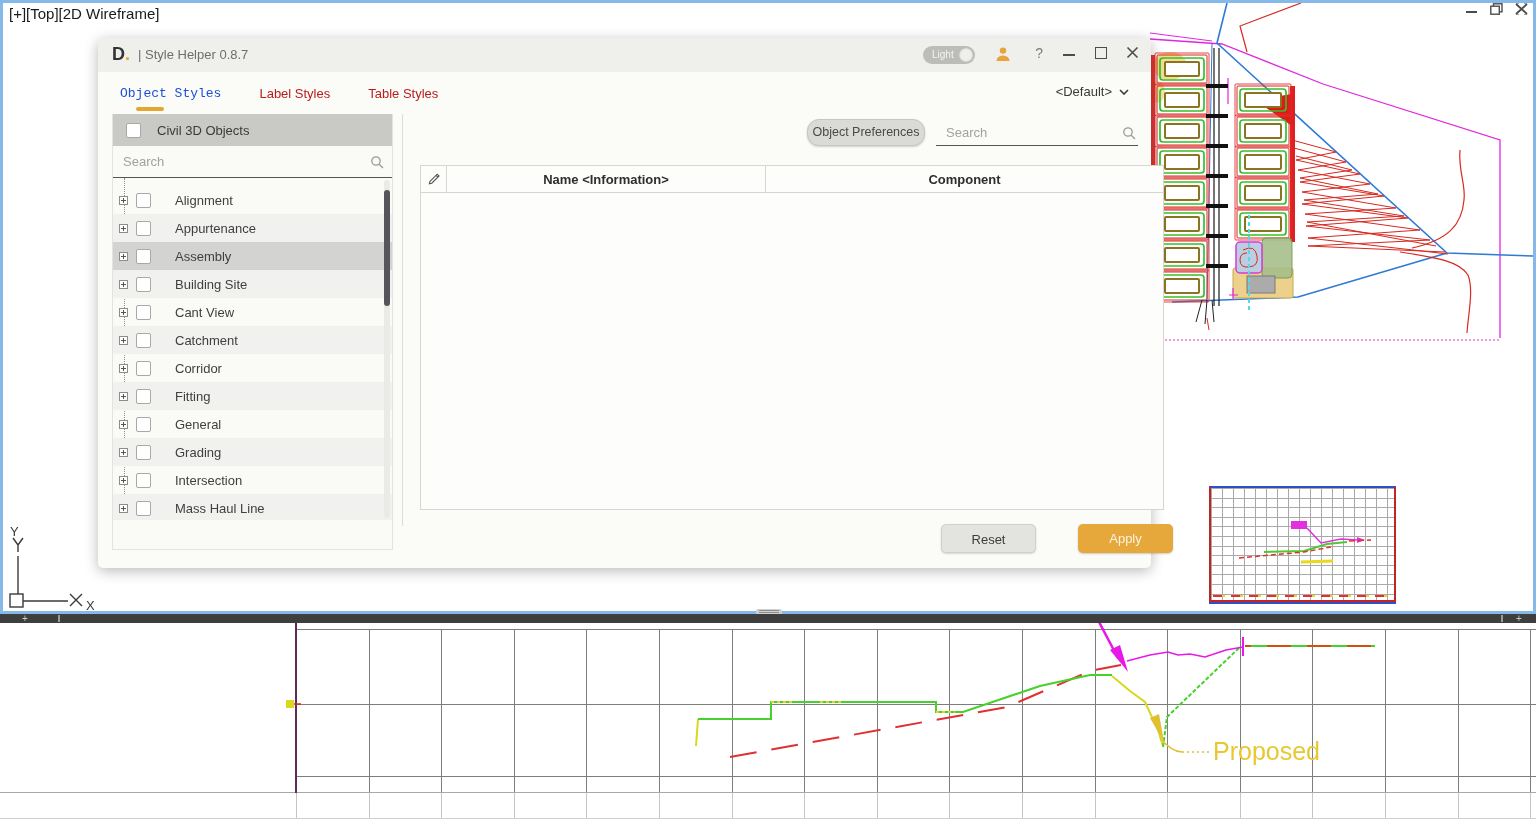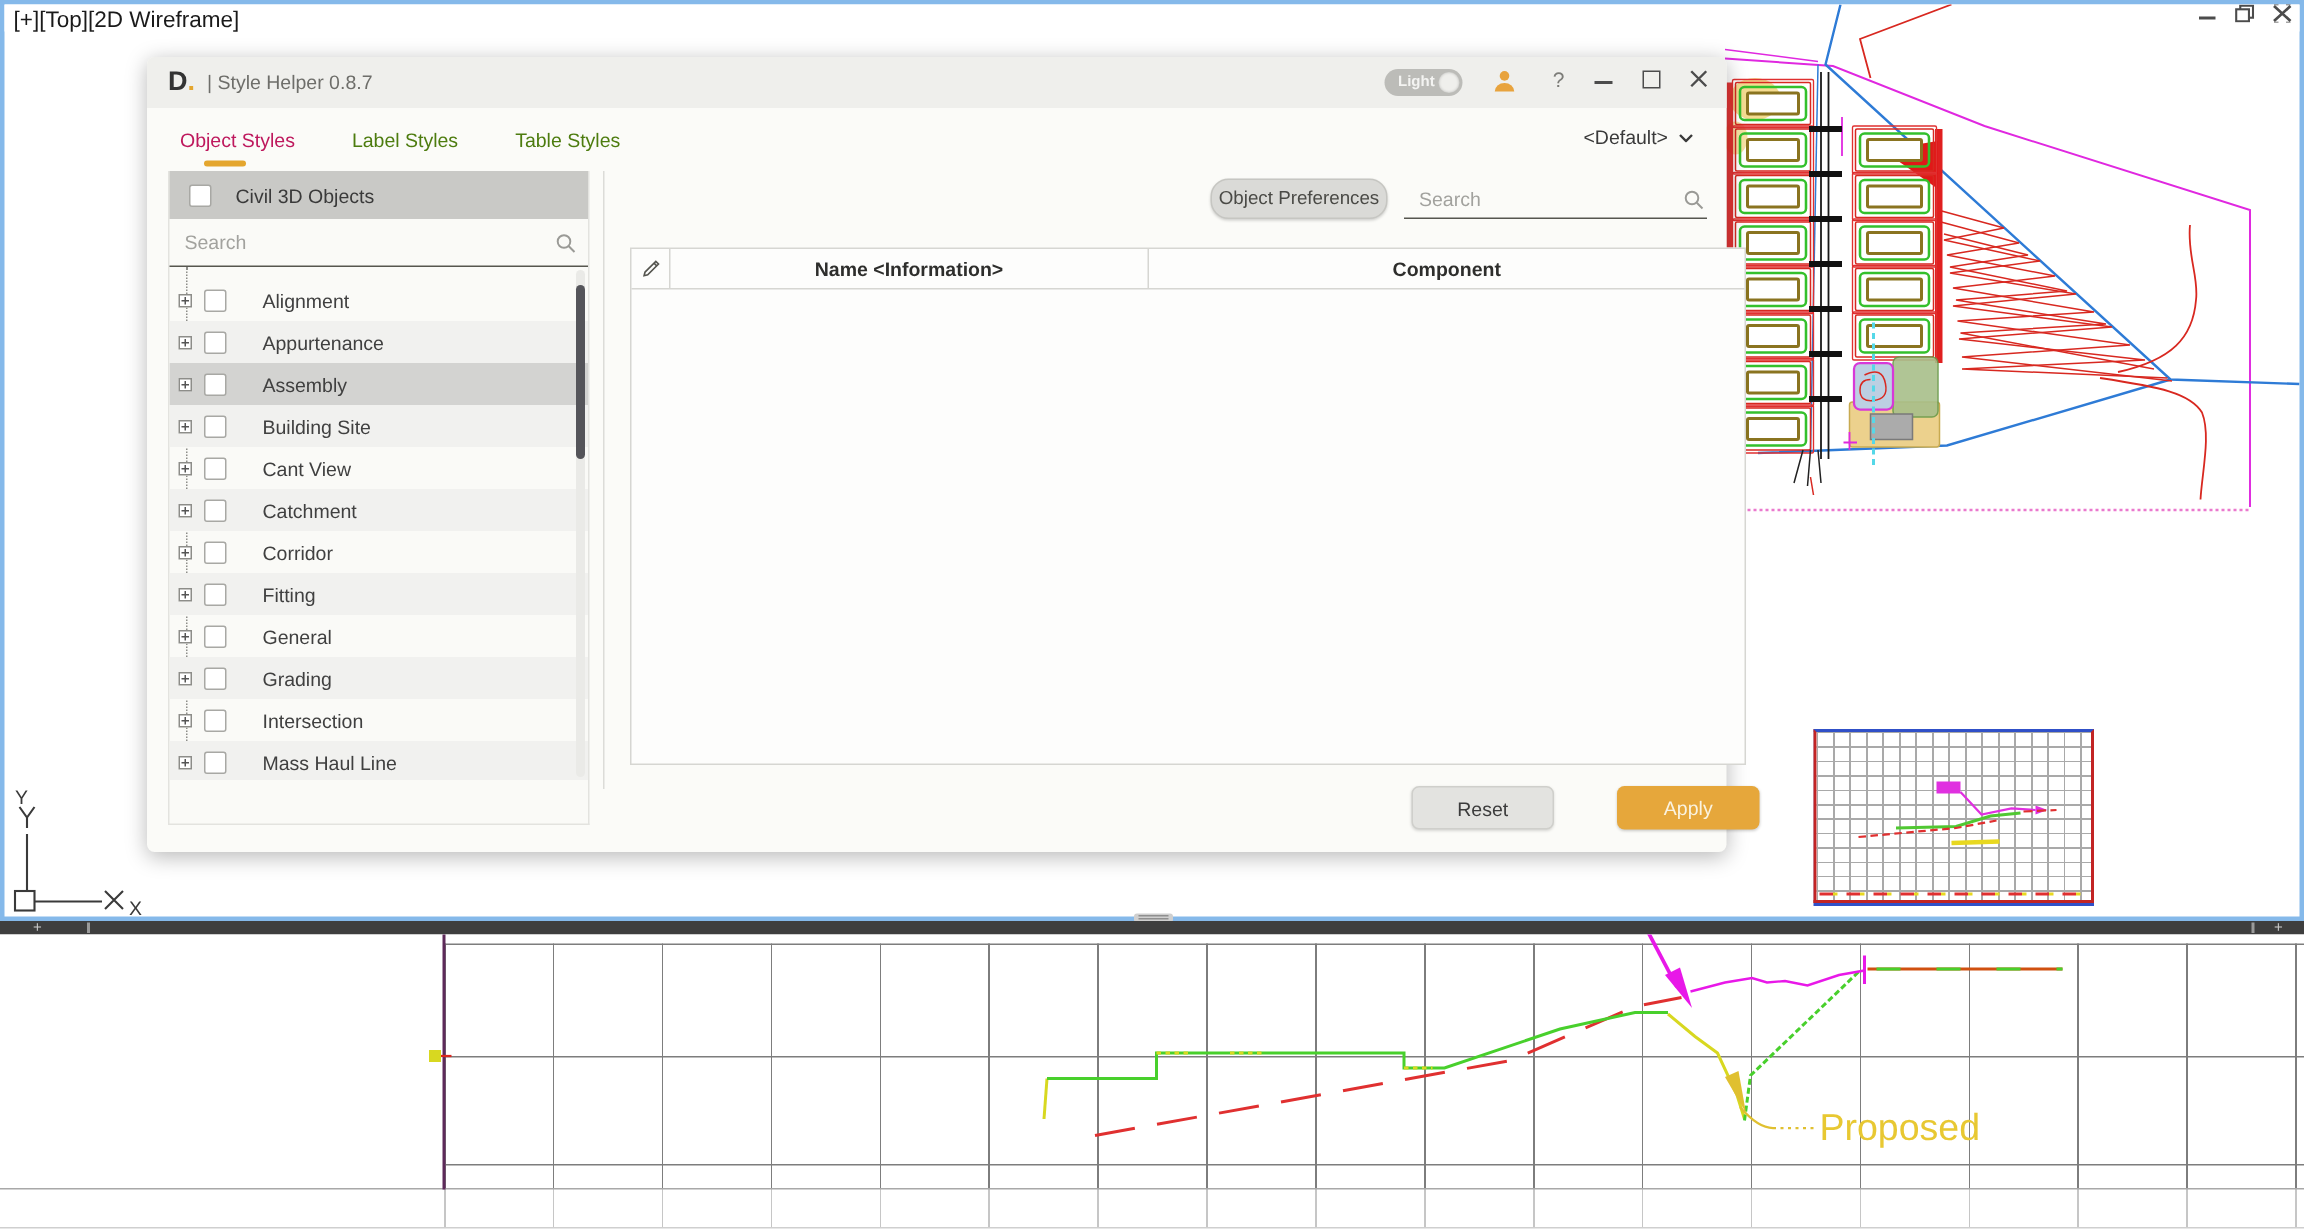--- a/index.html
+++ b/index.html
@@ -49,31 +49,31 @@
   .minimap svg { position:absolute; left:0; top:0; }
 
   
   .dialog { position:absolute; left:98px; top:38px; width:1053px; height:530px; background:#fbfbf8;
             border-radius:5px; box-shadow:0 3px 14px rgba(0,0,0,.28); font-size:13px; color:#3c3c3c; }
   .dlg-header { position:absolute; left:0; top:0; right:0; height:34px; background:#efefec; border-radius:5px 5px 0 0; }
   .dlg-logo { position:absolute; left:14px; top:6px; font-size:18px; font-weight:bold; color:#333; }
   .dlg-logo .dot { color:#e4a62e; }
   .dlg-title { position:absolute; left:40px; top:9px; color:#6e6e6a; font-size:13px; }
   .toggle { position:absolute; right:176px; top:8px; width:52px; height:18px; background:#bcbcb8; border-radius:9px; }
-  .toggle .tlabel { position:absolute; left:9px; top:3px; font-size:10px; color:#f4f4f2;font-weight:bold; }
+  .toggle .tlabel { position:absolute; left:9px; top:3px; font-size:10px; color:#f4f4f2; }
   .toggle .knob { position:absolute; right:2px; top:2px; width:14px; height:14px; border-radius:50%; background:#efefec; box-shadow:inset 0 0 2px rgba(0,0,0,.25); }
   .usr { position:absolute; right:140px; top:8px; }
   .help { position:absolute; right:108px; top:7px; color:#7c7c78; font-size:14px; }
   .dlg-min { position:absolute; right:76px; top:16px; width:12px; height:2px; background:#4c4c4c; }
   .dlg-max { position:absolute; right:44px; top:9px; width:12px; height:12px; border:1.6px solid #4c4c4c; }
   .dlg-close { position:absolute; right:12px; top:8px; }
 
   .tabs { position:absolute; left:12px; top:44px; display:flex; gap:18px; }
-  .tab { padding:4px 10px; color:#4d7c0f; position:relative; cursor:pointer; }
-  .tab.active { color:#be185d; }
+  .tab { padding:4px 10px; color:#b91c1c; position:relative; cursor:pointer; }
+  .tab.active { color:#1d4ed8;font-family:Liberation Mono, monospace; }
   .tab.active::after { content:""; position:absolute; left:26px; top:25px; width:28px; height:4px; background:#e4a62e; border-radius:2px; }
   .styleset { position:absolute; right:22px; top:46px; color:#3a3a3a; display:flex; gap:7px; align-items:center; }
 
   .lpanel { position:absolute; left:14px; top:76px; width:281px; height:436px; background:#fafaf7; border:1px solid #e3e3df; border-top:none; }
   .lp-head { position:absolute; left:0; top:0; right:0; height:32px; background:#c9c9c6; display:flex; align-items:center; }
   .cbx { width:15px; height:15px; background:#fff; border:1px solid #a8a8a4; border-radius:2px; flex:none; }
   .lp-head .cbx { margin-left:13px; }
   .lp-head .lbl { margin-left:16px; color:#3a3a3a; font-weight:500; }
   .lp-search { position:absolute; left:0; top:32px; right:0; height:32px; border-bottom:1px solid #56564f; }
   .lp-search input, .rp-search input { border:none; outline:none; background:transparent; font-size:13px; color:#4a4a46; width:85%; height:100%; padding-left:10px; font-family:"Liberation Sans",sans-serif; }

